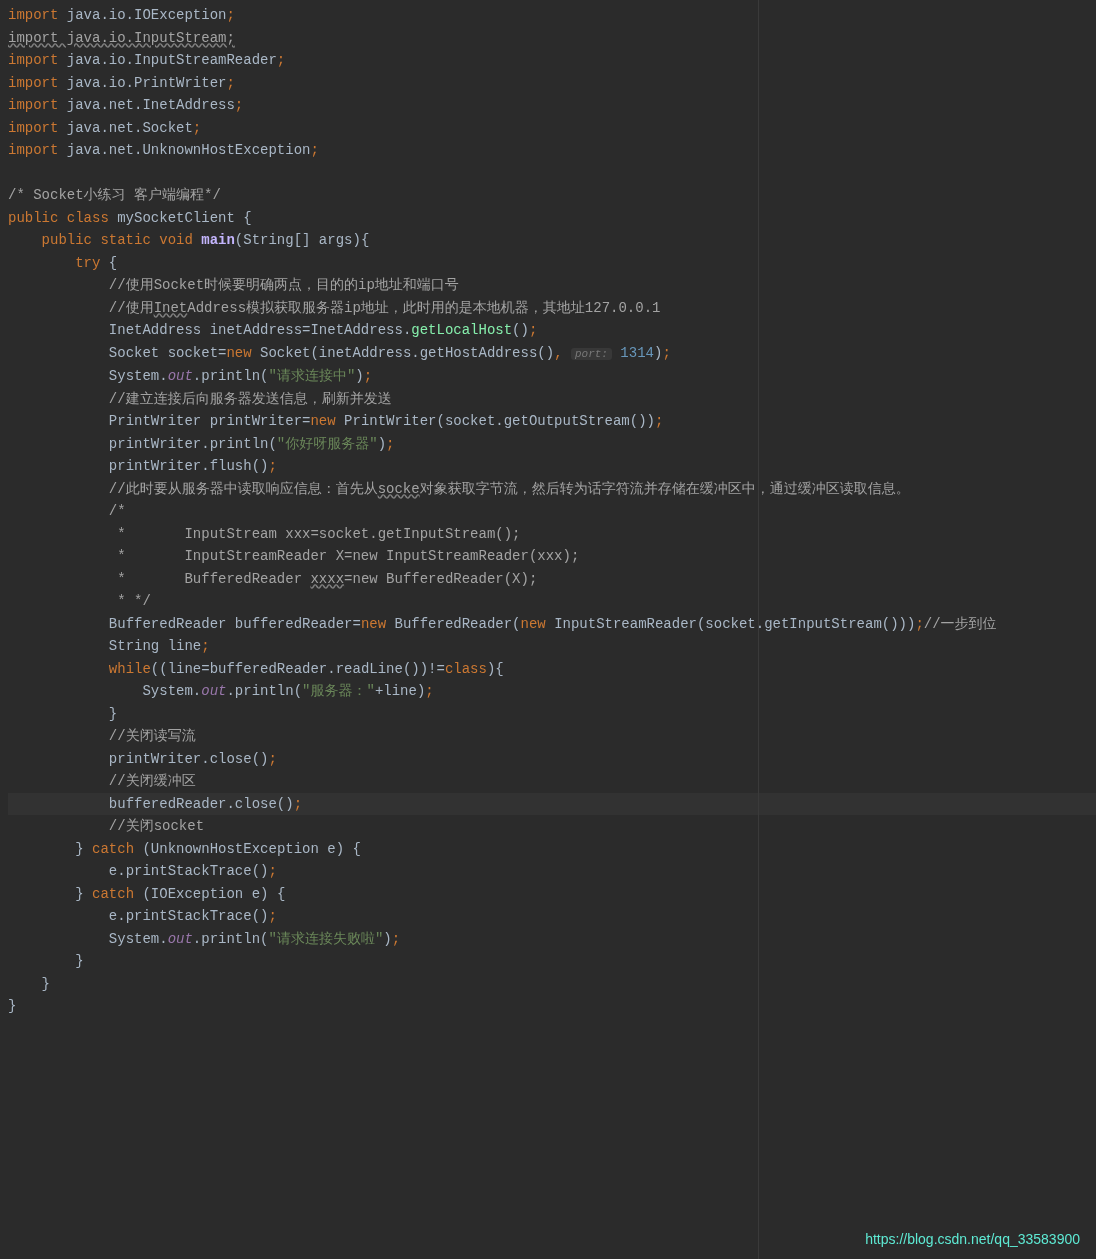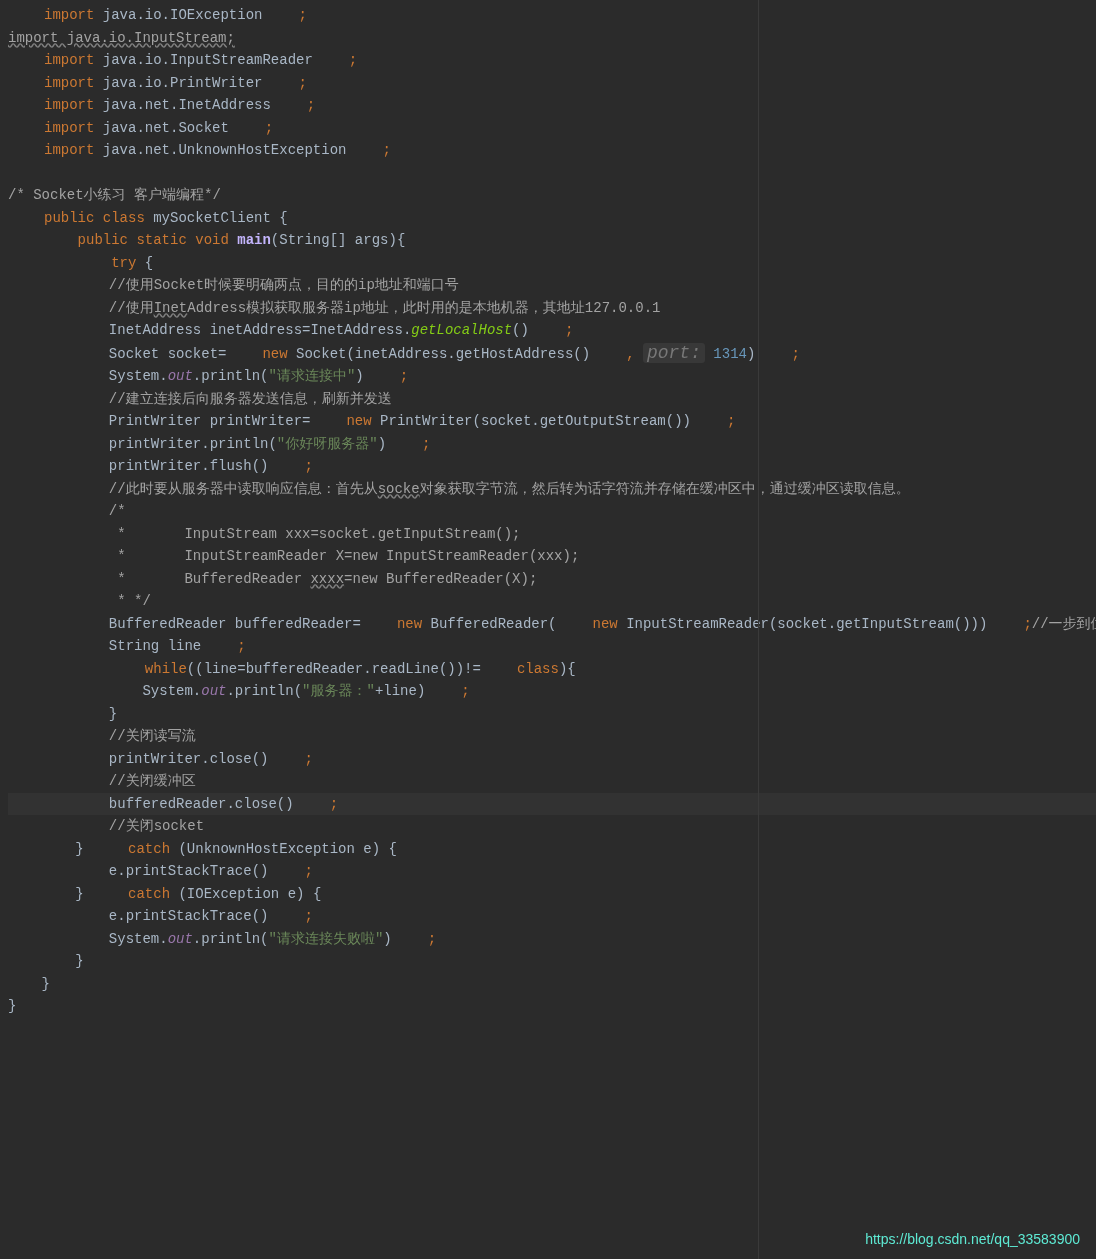--- a/index.html
+++ b/index.html
@@ -31,34 +31,34 @@
       padding: 4px 0;
       line-height: 22.5px;
     }
     .line {
       white-space: pre;
       min-height: 22.5px;
     }
     .line.active {
       background-color: #323232;
     }
-    .keyword { color: #cc7832; margin-left: 36px; }
+    .keyword { color: #cc7832; }
     .string { color: #6a8759; }
     .comment { color: #a3a3a3; }
     .method { color: #c4b5fd; font-weight: bold; }
-    .static-method { color: #84cc16; font-style: italic; }
+    .static-method { color: #86efac; }
     .number { color: #6897bb; }
     .static { color: #9876aa; font-style: italic; }
     .param-hint {
       color: #787878;
       background-color: #383838;
       padding: 0 4px;
       border-radius: 3px;
       font-style: italic;
-      font-size: 18px;
+      font-size: 11px;
     }
     .underline-wavy {
       text-decoration: underline wavy #808080;
     }
     .watermark {
       position: absolute;
       bottom: 12px;
       right: 16px;
       color: #5eead4;
       font-size: 14px;

